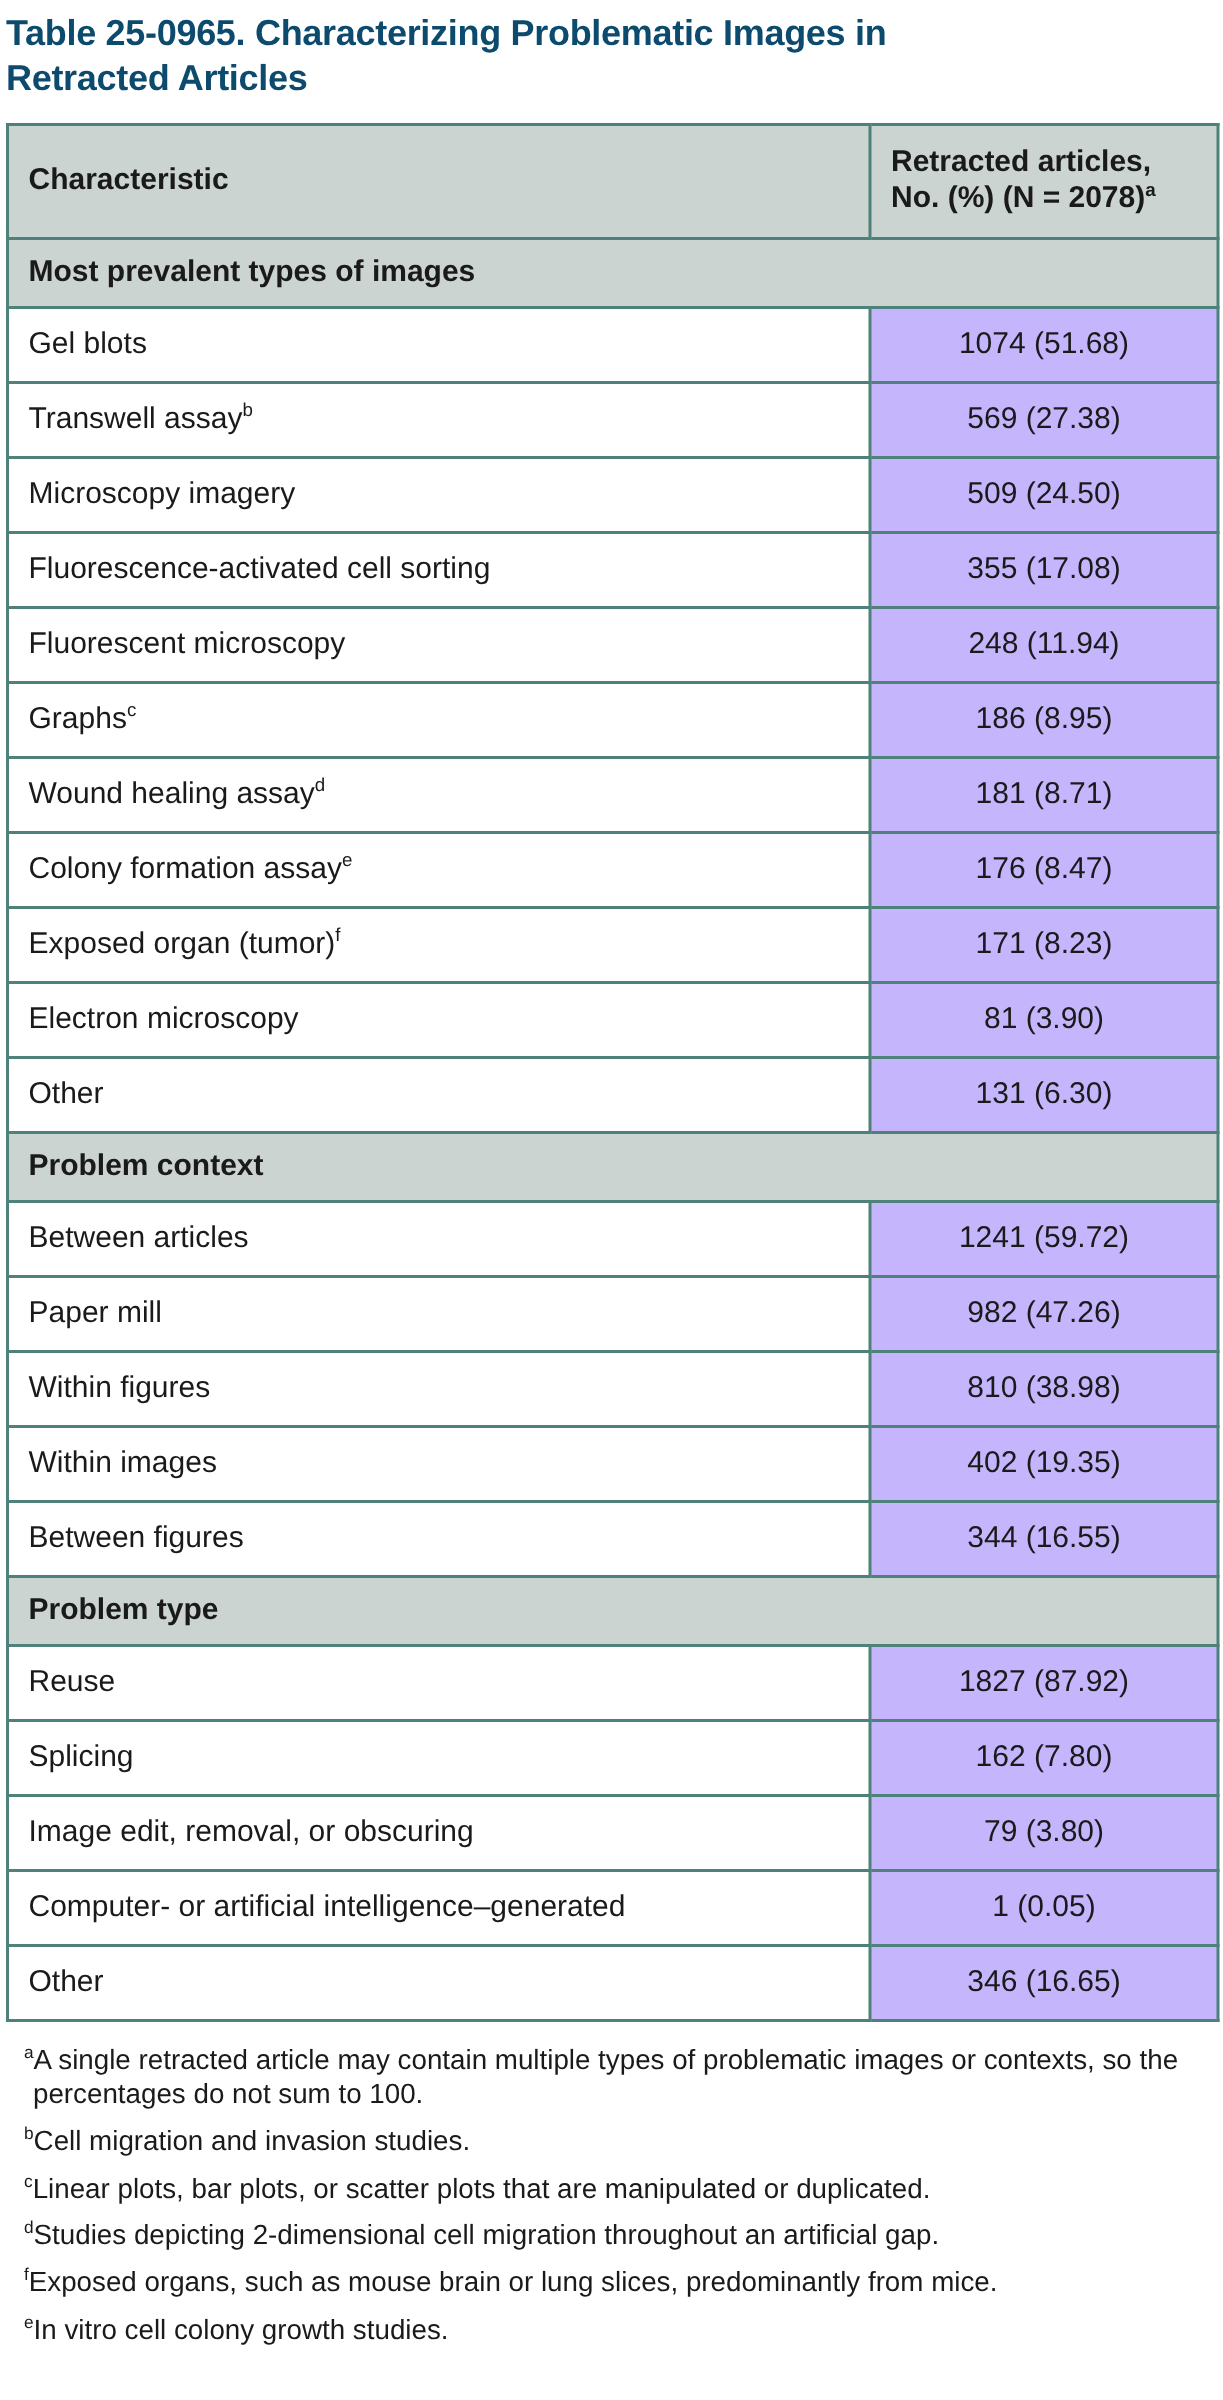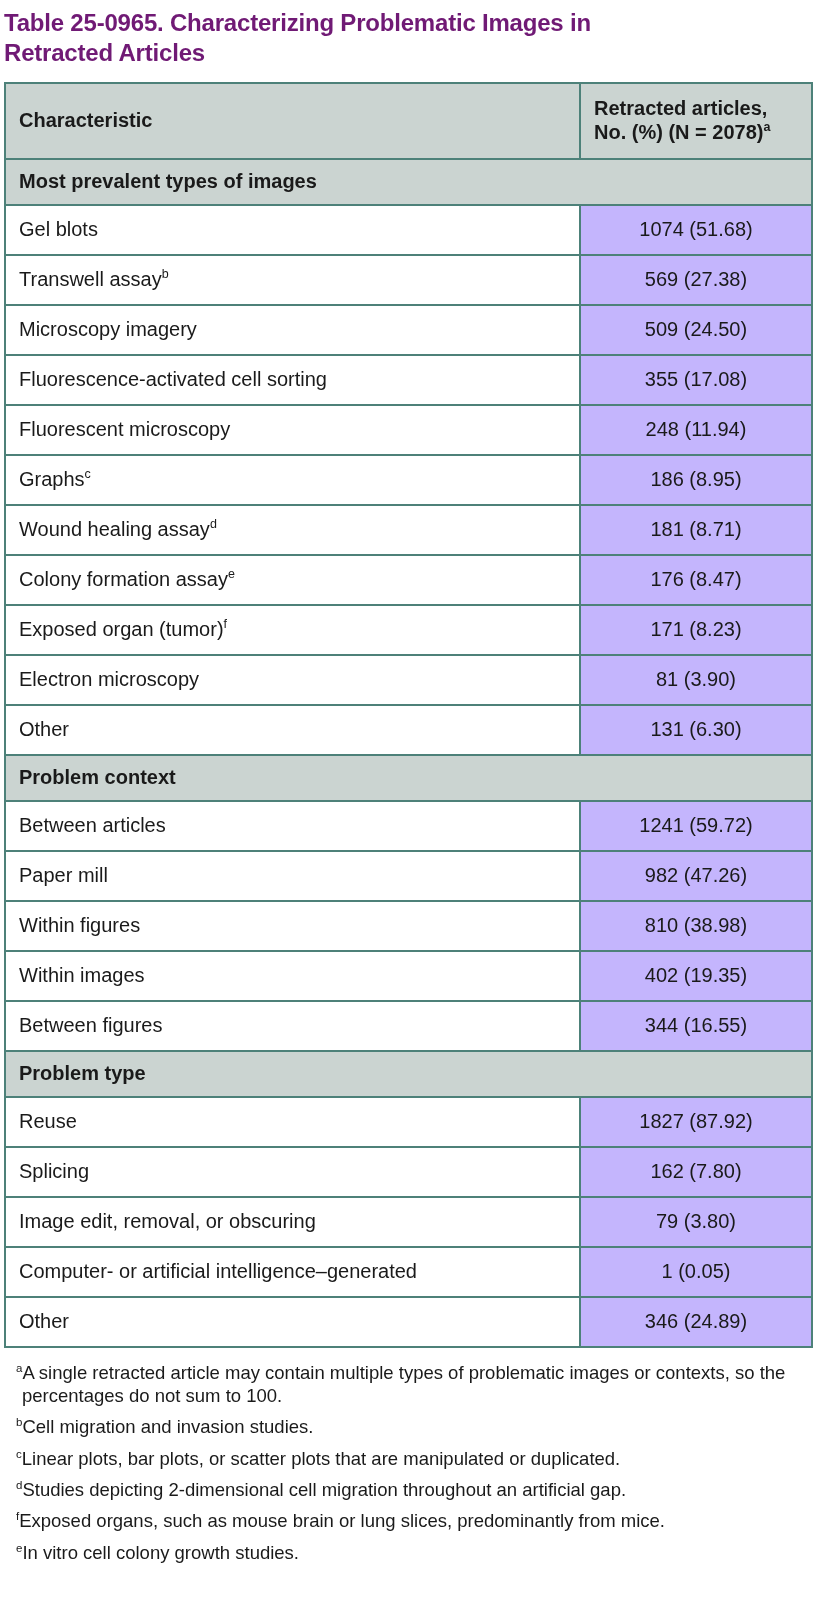--- a/index.html
+++ b/index.html
@@ -11,21 +11,21 @@
   body{
     width:815px;
     font-family:"Liberation Sans","DejaVu Sans",sans-serif;
     color:var(--text);
     -webkit-font-smoothing:antialiased;
   }
   .page{padding:4px 4px 10px 4px;}
   .title{
     font-size:24px;
     font-weight:bold;
-    color:#701a75;
+    color:#0c4a6e;
     line-height:1.27;
     max-width:640px;
     margin:4px 0 13px 0;
     letter-spacing:-0.2px;
   }
   table.data-table{
     border-collapse:collapse;
     width:807px;
     table-layout:fixed;
     border:2px solid var(--teal);
@@ -187,21 +187,21 @@
         <tr>
           <td class="label-cell">Image edit, removal, or obscuring</td>
           <td class="value-cell">79 (3.80)</td>
         </tr>
         <tr>
           <td class="label-cell">Computer- or artificial intelligence–generated</td>
           <td class="value-cell">1 (0.05)</td>
         </tr>
         <tr>
           <td class="label-cell">Other</td>
-          <td class="value-cell">346 (24.89)</td>
+          <td class="value-cell">346 (16.65)</td>
         </tr>
       </tbody>
   </table>
 
   <div class="footnotes">
       <p class="footnote"><sup>a</sup>A single retracted article may contain multiple types of problematic images or contexts, so the percentages do not sum to 100.</p>
       <p class="footnote"><sup>b</sup>Cell migration and invasion studies.</p>
       <p class="footnote"><sup>c</sup>Linear plots, bar plots, or scatter plots that are manipulated or duplicated.</p>
       <p class="footnote"><sup>d</sup>Studies depicting 2-dimensional cell migration throughout an artificial gap.</p>
       <p class="footnote"><sup>f</sup>Exposed organs, such as mouse brain or lung slices, predominantly from mice.</p>

